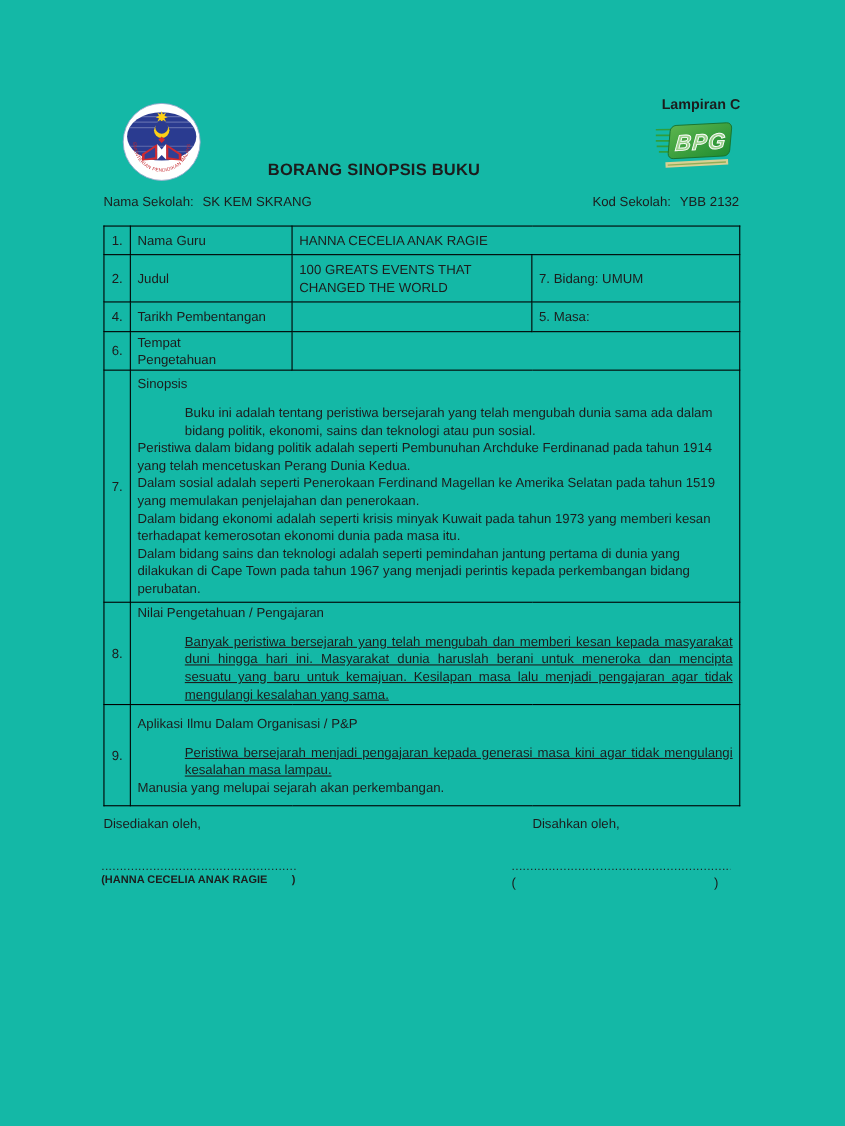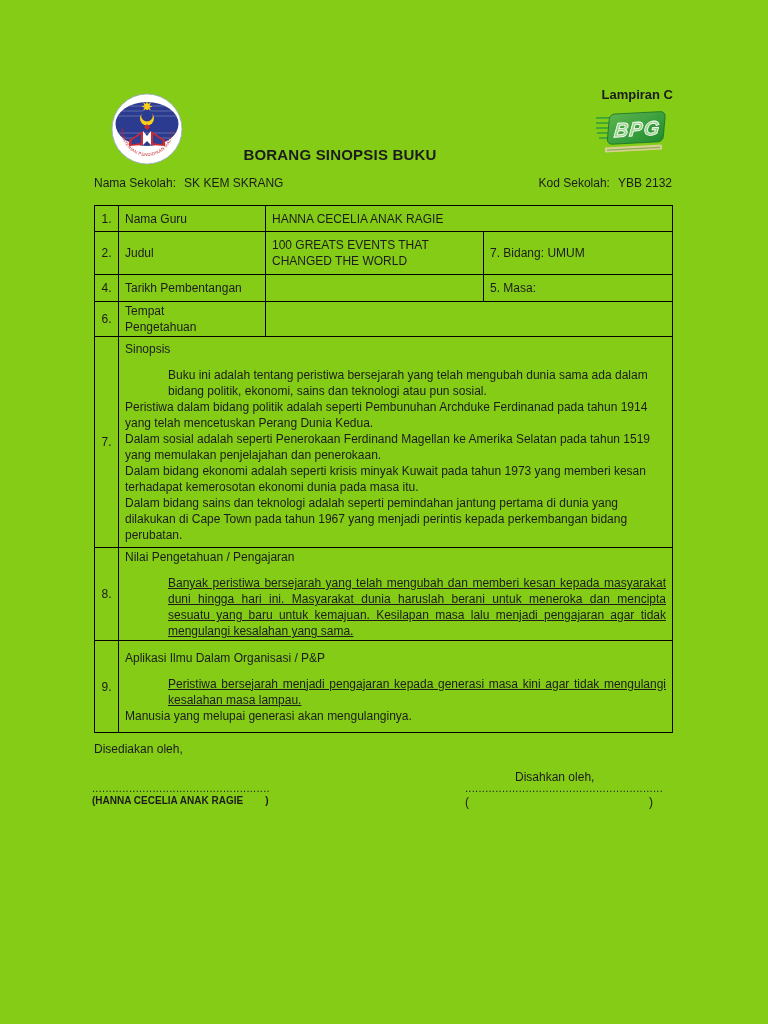--- a/index.html
+++ b/index.html
@@ -1,17 +1,17 @@
 <!DOCTYPE html>
 <html><head>
 <meta charset="utf-8">
 <style>
   html,body { margin:0; padding:0; background:#ffffff; }
   .page {
-    position:relative; width:768px; height:1024px; background:#84cc16;
+    position:relative; width:768px; height:1024px; background:#14b8a6;
     font-family:"Liberation Sans","DejaVu Sans",sans-serif; color:#1c1c1c; overflow:hidden;
   }
   .lampiran { position:absolute; top:87px; left:0; width:673px; text-align:right; font-size:13px; font-weight:bold; }
   .moe-logo { position:absolute; left:111px; top:93px; width:72px; height:72px; }
   .bpg-logo { position:absolute; left:596px; top:109px; width:78px; height:46px; }
   .title { position:absolute; top:146px; left:0; width:680px; text-align:center;
            font-size:15px; font-weight:bold; margin:0; letter-spacing:0.2px; }
   .school-row { position:absolute; top:176px; left:94px; width:578px;
                 display:flex; justify-content:space-between; font-size:12px;text-align:center; }
   .school-row .val { margin-left:8px; }
@@ -26,21 +26,21 @@
   tr.r1 { height:26px; } tr.r2 { height:43px; } tr.r3 { height:27px; }
   tr.r4 { height:30px; } tr.r5 { height:211px; } tr.r6 { height:89px; } tr.r7 { height:92px; }
   td.content { vertical-align:top; padding:2px 7px 2px 7px; }
   td.content .heading { margin:0; }
   td.content p { margin:0; }
   td.content p.first { margin-top:10px;margin-left:43px; }
   .just { text-align:justify;text-decoration:underline; }
 
   .sig-label { position:absolute; top:742px; font-size:12px; }
   .sig-label.left { left:94px; }
-  .sig-label.right { left:515px;margin-top:28px; }
+  .sig-label.right { left:484px; }
   .dots { position:absolute; top:782px; font-size:11px; letter-spacing:0.3px;
           white-space:nowrap; overflow:hidden; color:#222; }
   .dots.left { left:92px; width:178px; }
   .dots.right { left:465px; width:199px; }
   .sig-name { position:absolute; top:795px; white-space:pre; }
   .sig-name.left { left:92px; font-size:10px; font-weight:bold; }
   .sig-name.right { left:465px; font-size:12px; }
 </style>
 </head>
 <body>
@@ -180,21 +180,21 @@
         <div class="heading">Nilai Pengetahuan / Pengajaran</div>
         <p class="first just">Banyak peristiwa bersejarah yang telah mengubah dan memberi kesan kepada masyarakat duni hingga hari ini. Masyarakat dunia haruslah berani untuk meneroka dan mencipta sesuatu yang baru untuk kemajuan. Kesilapan masa lalu menjadi pengajaran agar tidak mengulangi kesalahan yang sama.</p>
       </td>
     </tr>
 
     <tr class="r7">
       <td class="num top">9.</td>
       <td colspan="3" class="content">
         <div class="heading">Aplikasi Ilmu Dalam Organisasi / P&amp;P</div>
         <p class="first just">Peristiwa bersejarah menjadi pengajaran kepada generasi masa kini agar tidak mengulangi kesalahan masa lampau.</p>
-        <p>Manusia yang melupai generasi akan mengulanginya.</p>
+        <p>Manusia yang melupai sejarah akan perkembangan.</p>
       </td>
     </tr>
   </tbody>
     </table>
 
   <div class="sig-label left">Disediakan oleh,</div>
   <div class="sig-label right">Disahkan oleh,</div>
 
   <div class="dots left">......................................................................</div>
   <div class="dots right">..............................................................................</div>

